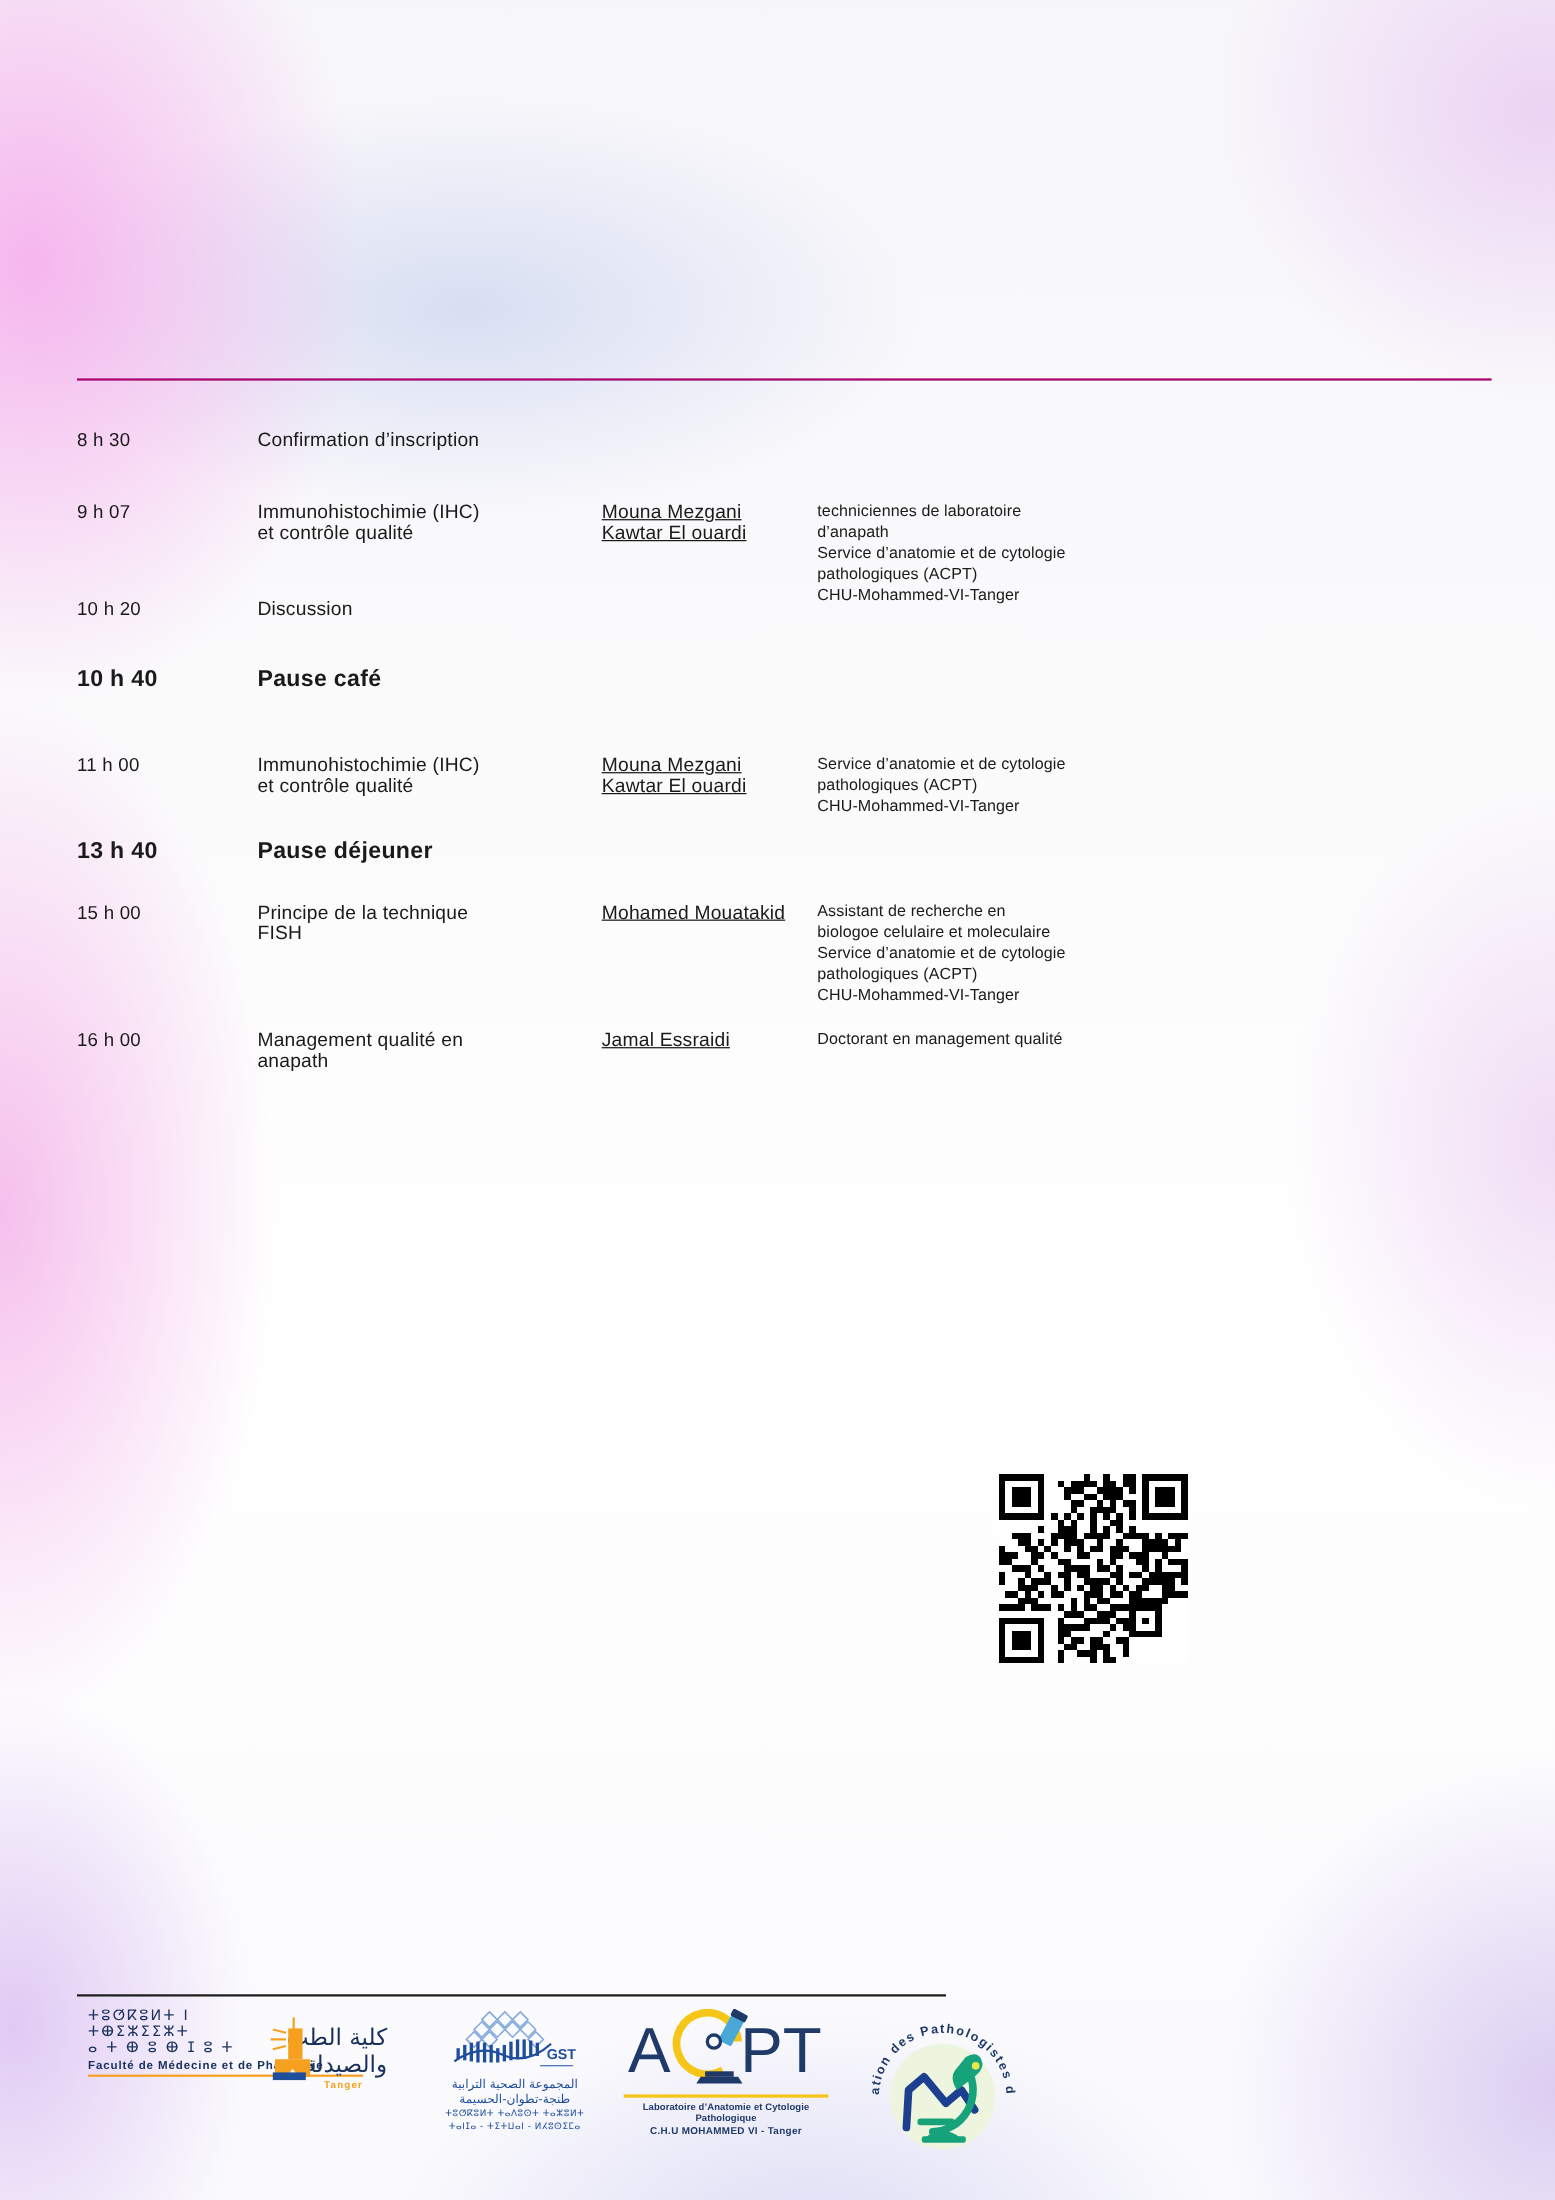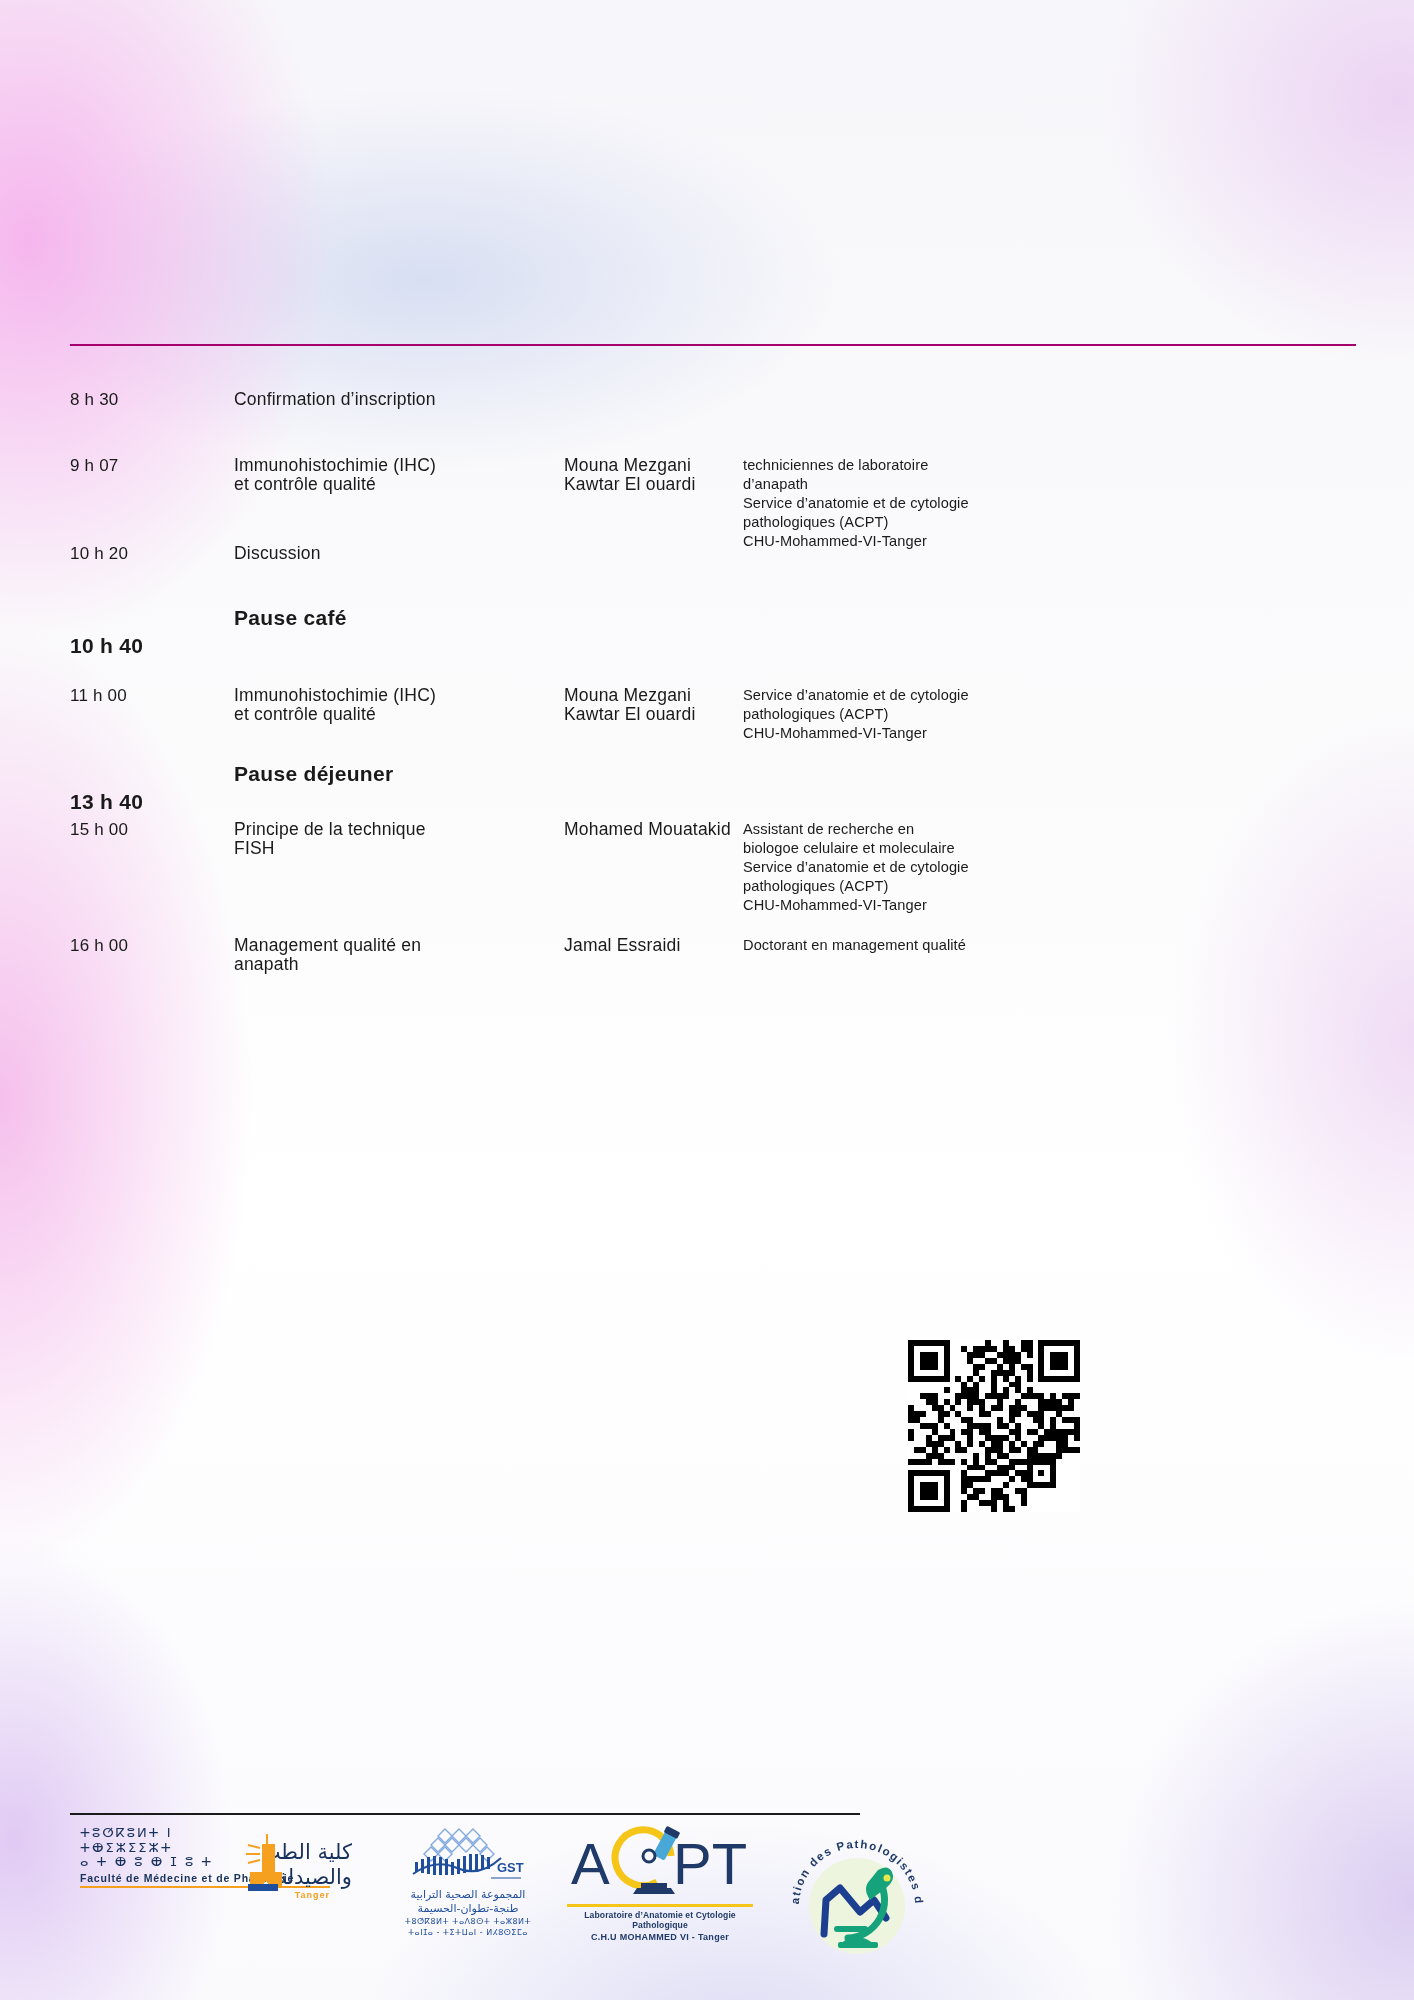--- a/index.html
+++ b/index.html
@@ -82,21 +82,21 @@
     position: absolute;
     left: 0;
     width: 1414px;
     display: block;
   }
 
   .cell { position: absolute; top: 0; }
 
   .c-time  { left: 70px;  width: 150px; }
   .c-topic { left: 234px; width: 296px; }
-  .c-spk   { left: 564px; width: 226px; }
+  .c-spk   { left: 547px; width: 226px; text-decoration: underline; }
   .c-aff   { left: 743px; width: 300px; }
 
   .t-time {
     font-family: "Liberation Sans Narrow", "Liberation Sans", sans-serif;
     font-size: 17px;
     line-height: 19px;
     color: #1a1a1a;
     letter-spacing: 0.2px;
   }
 
@@ -126,21 +126,20 @@
     letter-spacing: 0.1px;
     white-space: pre-line;
   }
 
   
   .row.break .t-time {
     font-size: 21px;
     font-weight: bold;
     line-height: 23px;
     letter-spacing: 0.3px;
-    margin-top: 28px;
   }
   .row.break .t-topic {
     font-size: 21px;
     font-weight: bold;
     line-height: 23px;
     letter-spacing: 0.3px;
   }
 
   
   .footer-rule {

